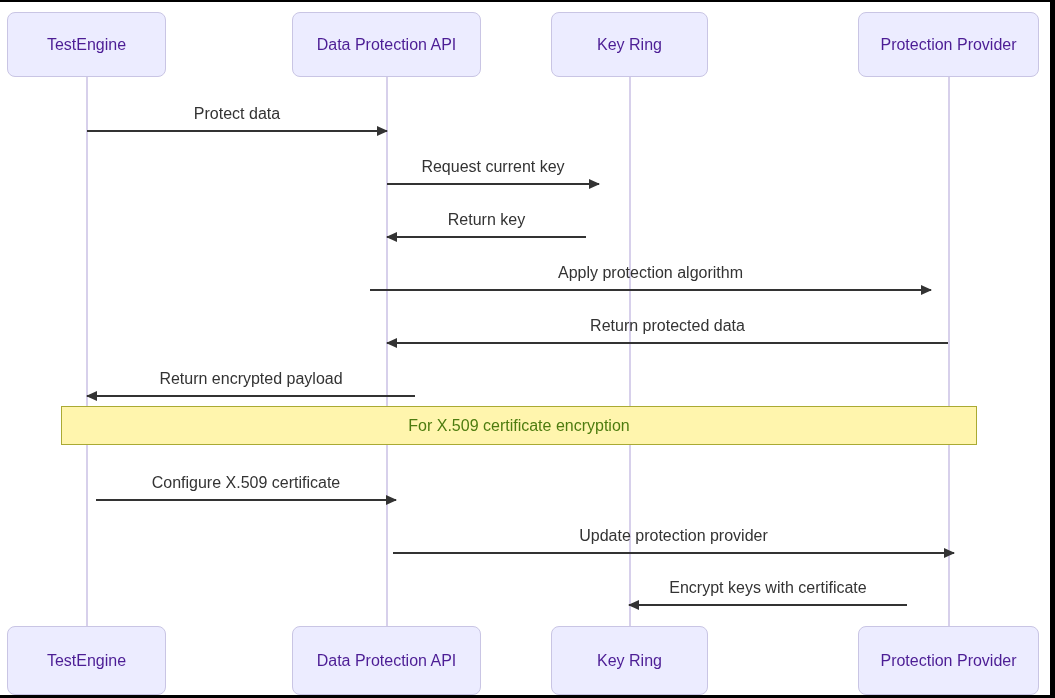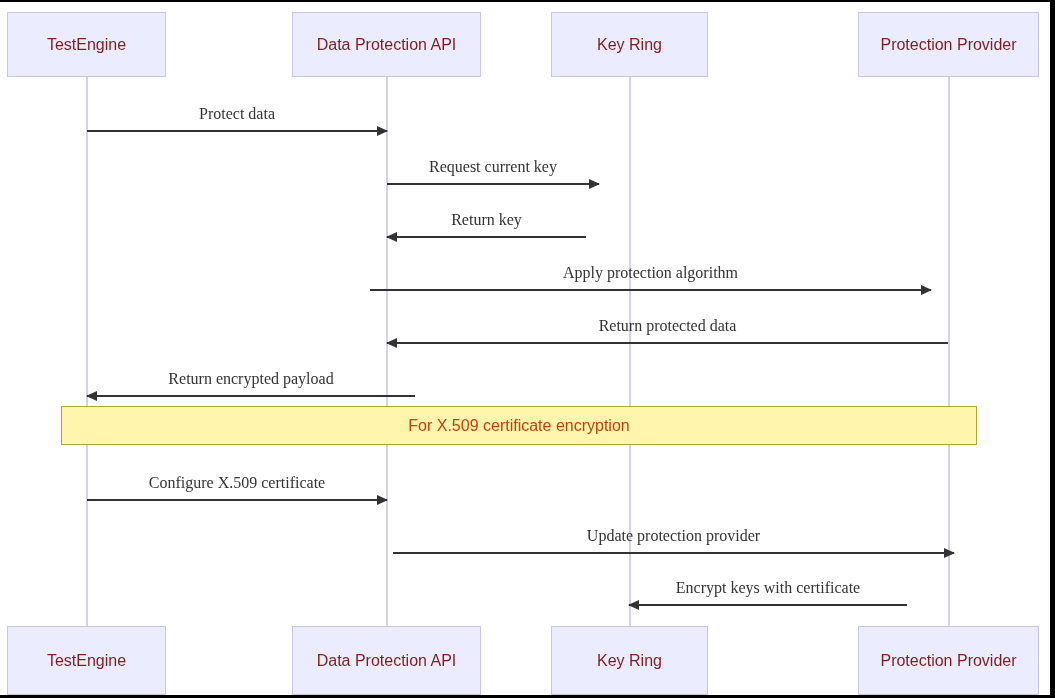--- a/index.html
+++ b/index.html
@@ -20,34 +20,33 @@
     top: 75px;
     height: 549px;
     width: 1.5px;
     background: #d7d0eb;
   }
   .actor {
     position: absolute;
     box-sizing: border-box;
     background: #ECECFF;
     border: 1px solid #c9c5e4;
-    border-radius: 0;
+    border-radius: 8px;
     display: flex;
     align-items: center;
     justify-content: center;
     font-size: 16px;
-    color: #7f1d1d;
+    color: #4c1d95;
     white-space: nowrap;
   }
   .actor.top { top: 10px; height: 65px; }
   .actor.bottom { top: 624px; height: 69px; }
   .msg {
     position: absolute;
     height: 32px;
-    font-family: Liberation Serif, serif;
   }
   .msg-label {
     position: absolute;
     left: 0; right: 0;
     bottom: 9px;
     text-align: center;
     font-size: 16px;
     color: #333;
     white-space: nowrap;
   }
@@ -73,21 +72,21 @@
     top: 404px;
     width: 916px;
     height: 39px;
     box-sizing: border-box;
     background: #FFF5AD;
     border: 1px solid #AAAA33;
     display: flex;
     align-items: center;
     justify-content: center;
     font-size: 16px;
-    color: #c2410c;
+    color: #4d7c0f;
   }
 </style>
 </head>
 <body>
 
 <div class="frame">
 
   <div class="lifeline" style="left:86px"></div>
   <div class="lifeline" style="left:386px"></div>
   <div class="lifeline" style="left:629px"></div>
@@ -139,21 +138,21 @@
   <div class="msg" style="left:87px;width:328px;top:363px">
     <div class="msg-label">Return encrypted payload</div>
     <div class="msg-line"></div>
     <div class="arrowhead dir-left"></div>
   </div>
 
   <div class="note">
     <span>For X.509 certificate encryption</span>
   </div>
 
-  <div class="msg" style="left:87px;width:300px;top:467px">
+  <div class="msg" style="left:96px;width:300px;top:467px">
     <div class="msg-label">Configure X.509 certificate</div>
     <div class="msg-line"></div>
     <div class="arrowhead dir-right"></div>
   </div>
 
   <div class="msg" style="left:393px;width:561px;top:520px">
     <div class="msg-label">Update protection provider</div>
     <div class="msg-line"></div>
     <div class="arrowhead dir-right"></div>
   </div>

